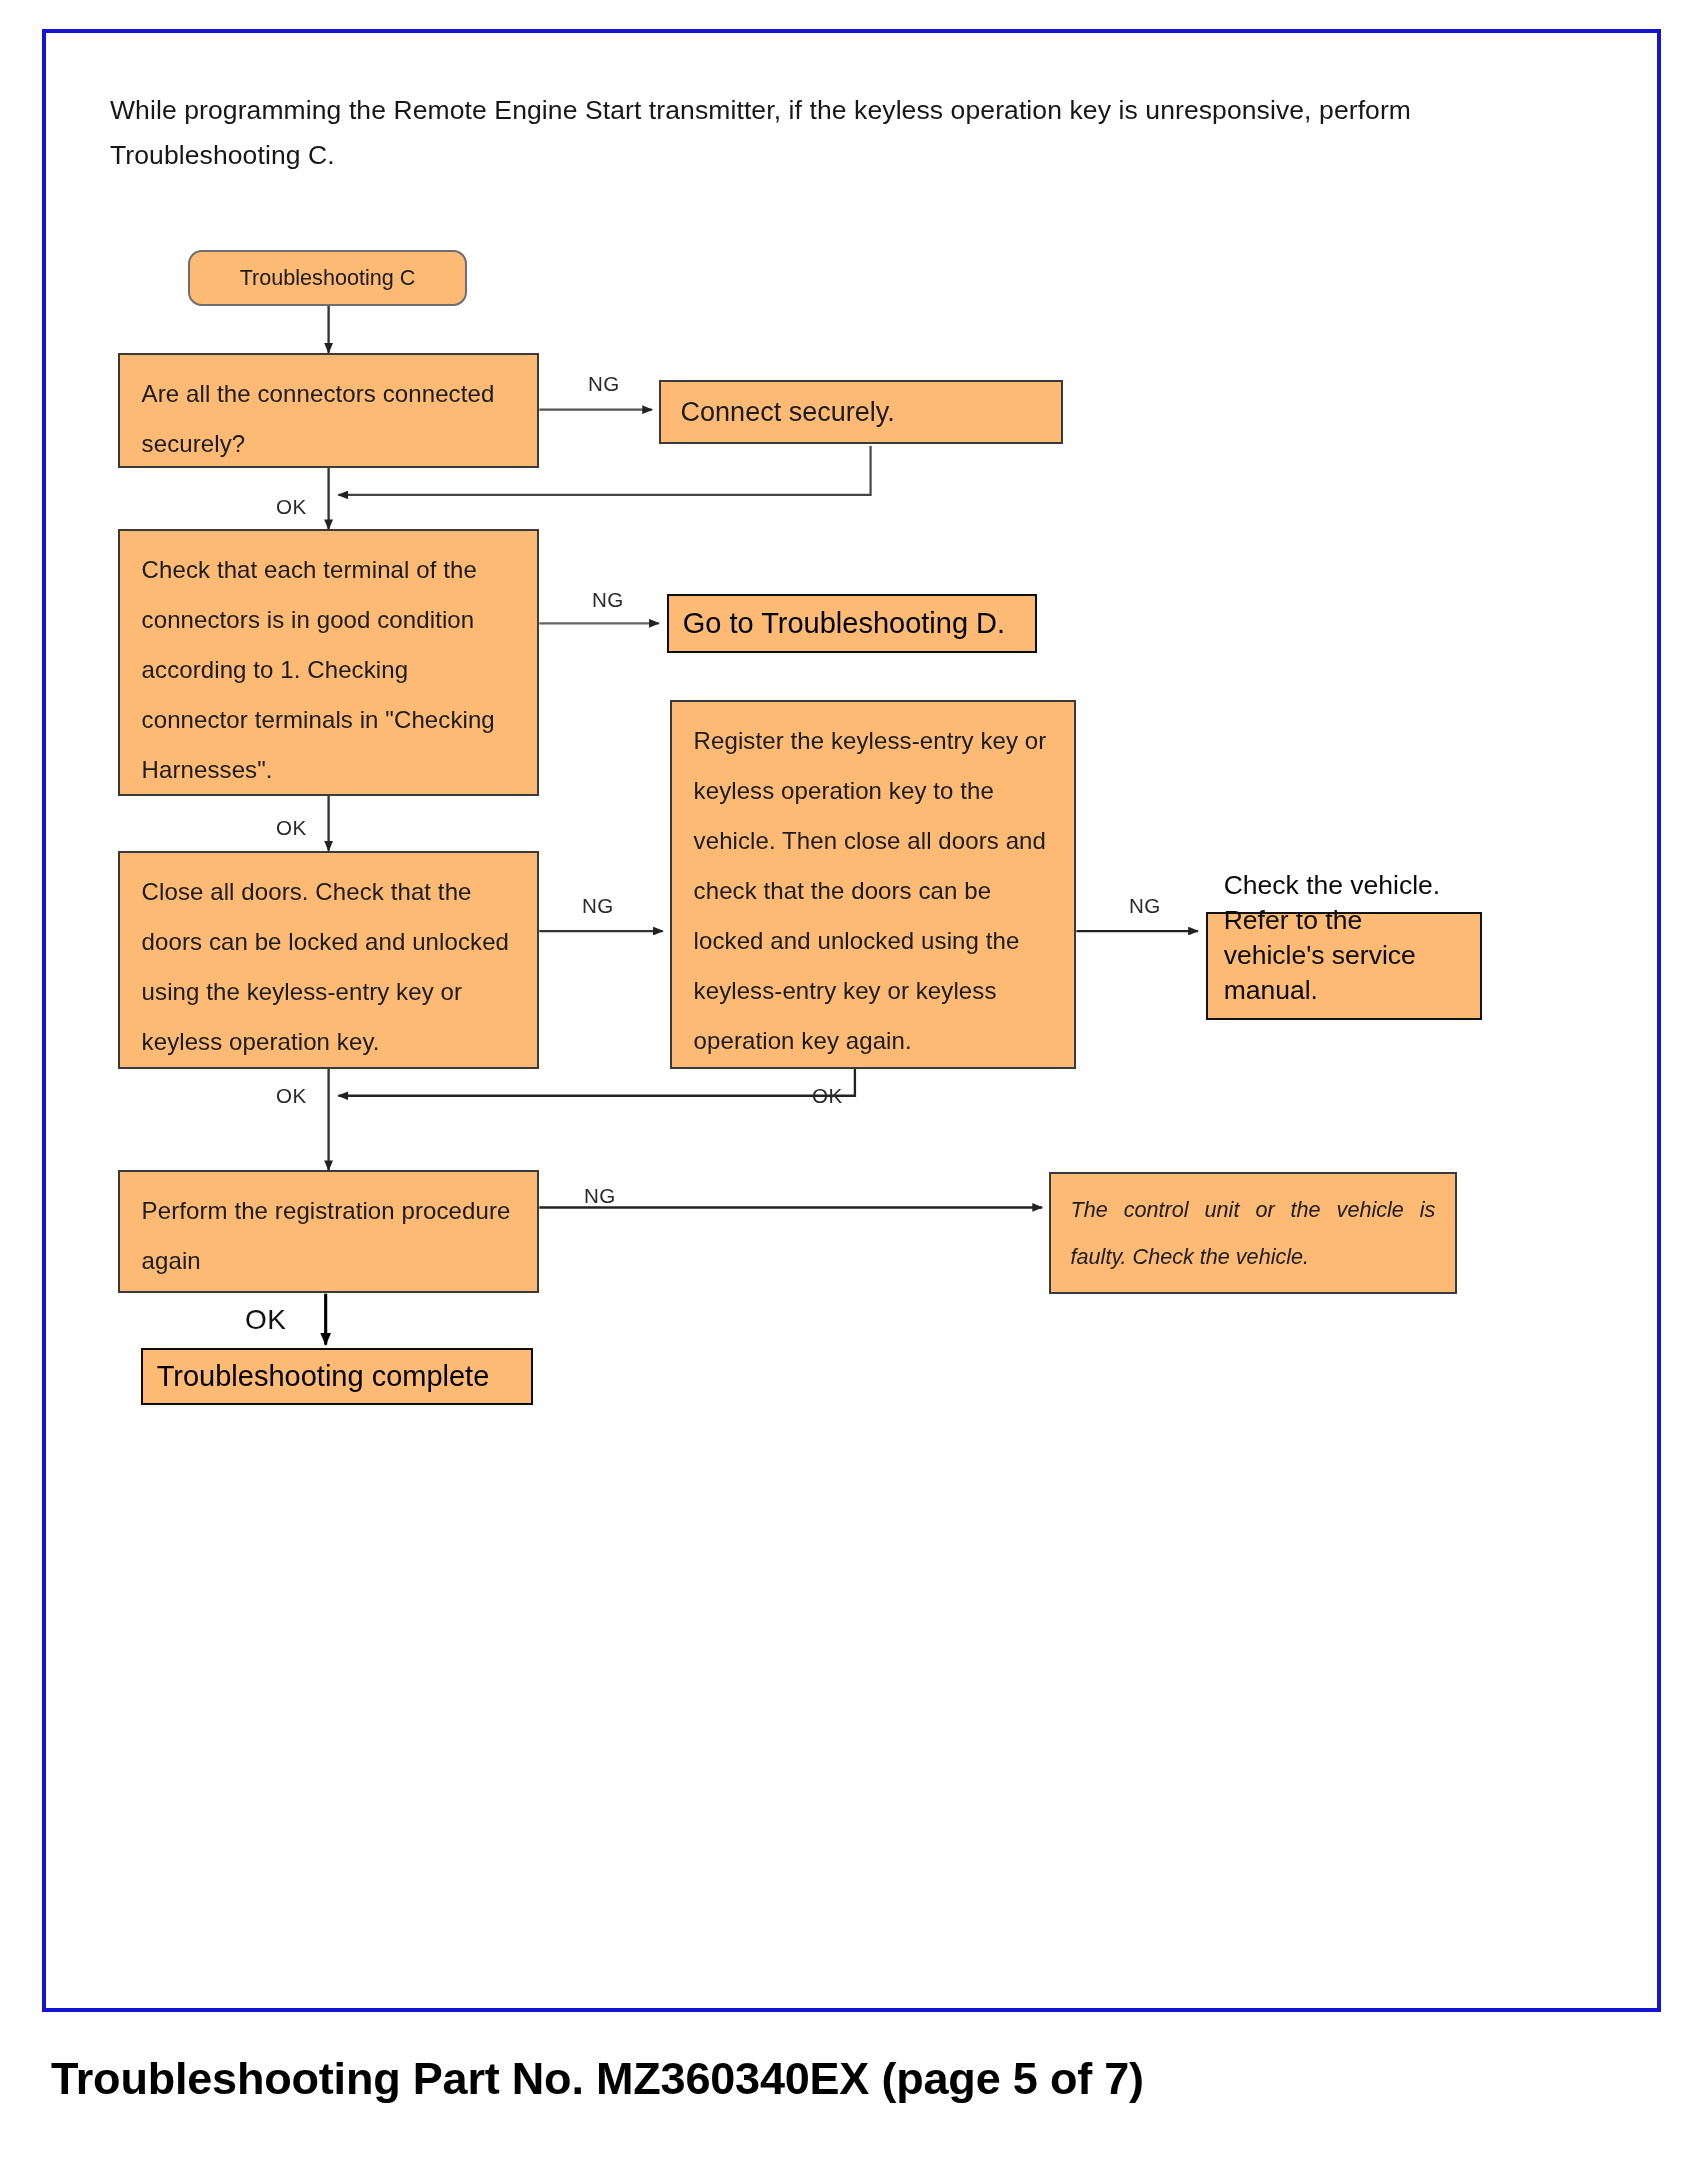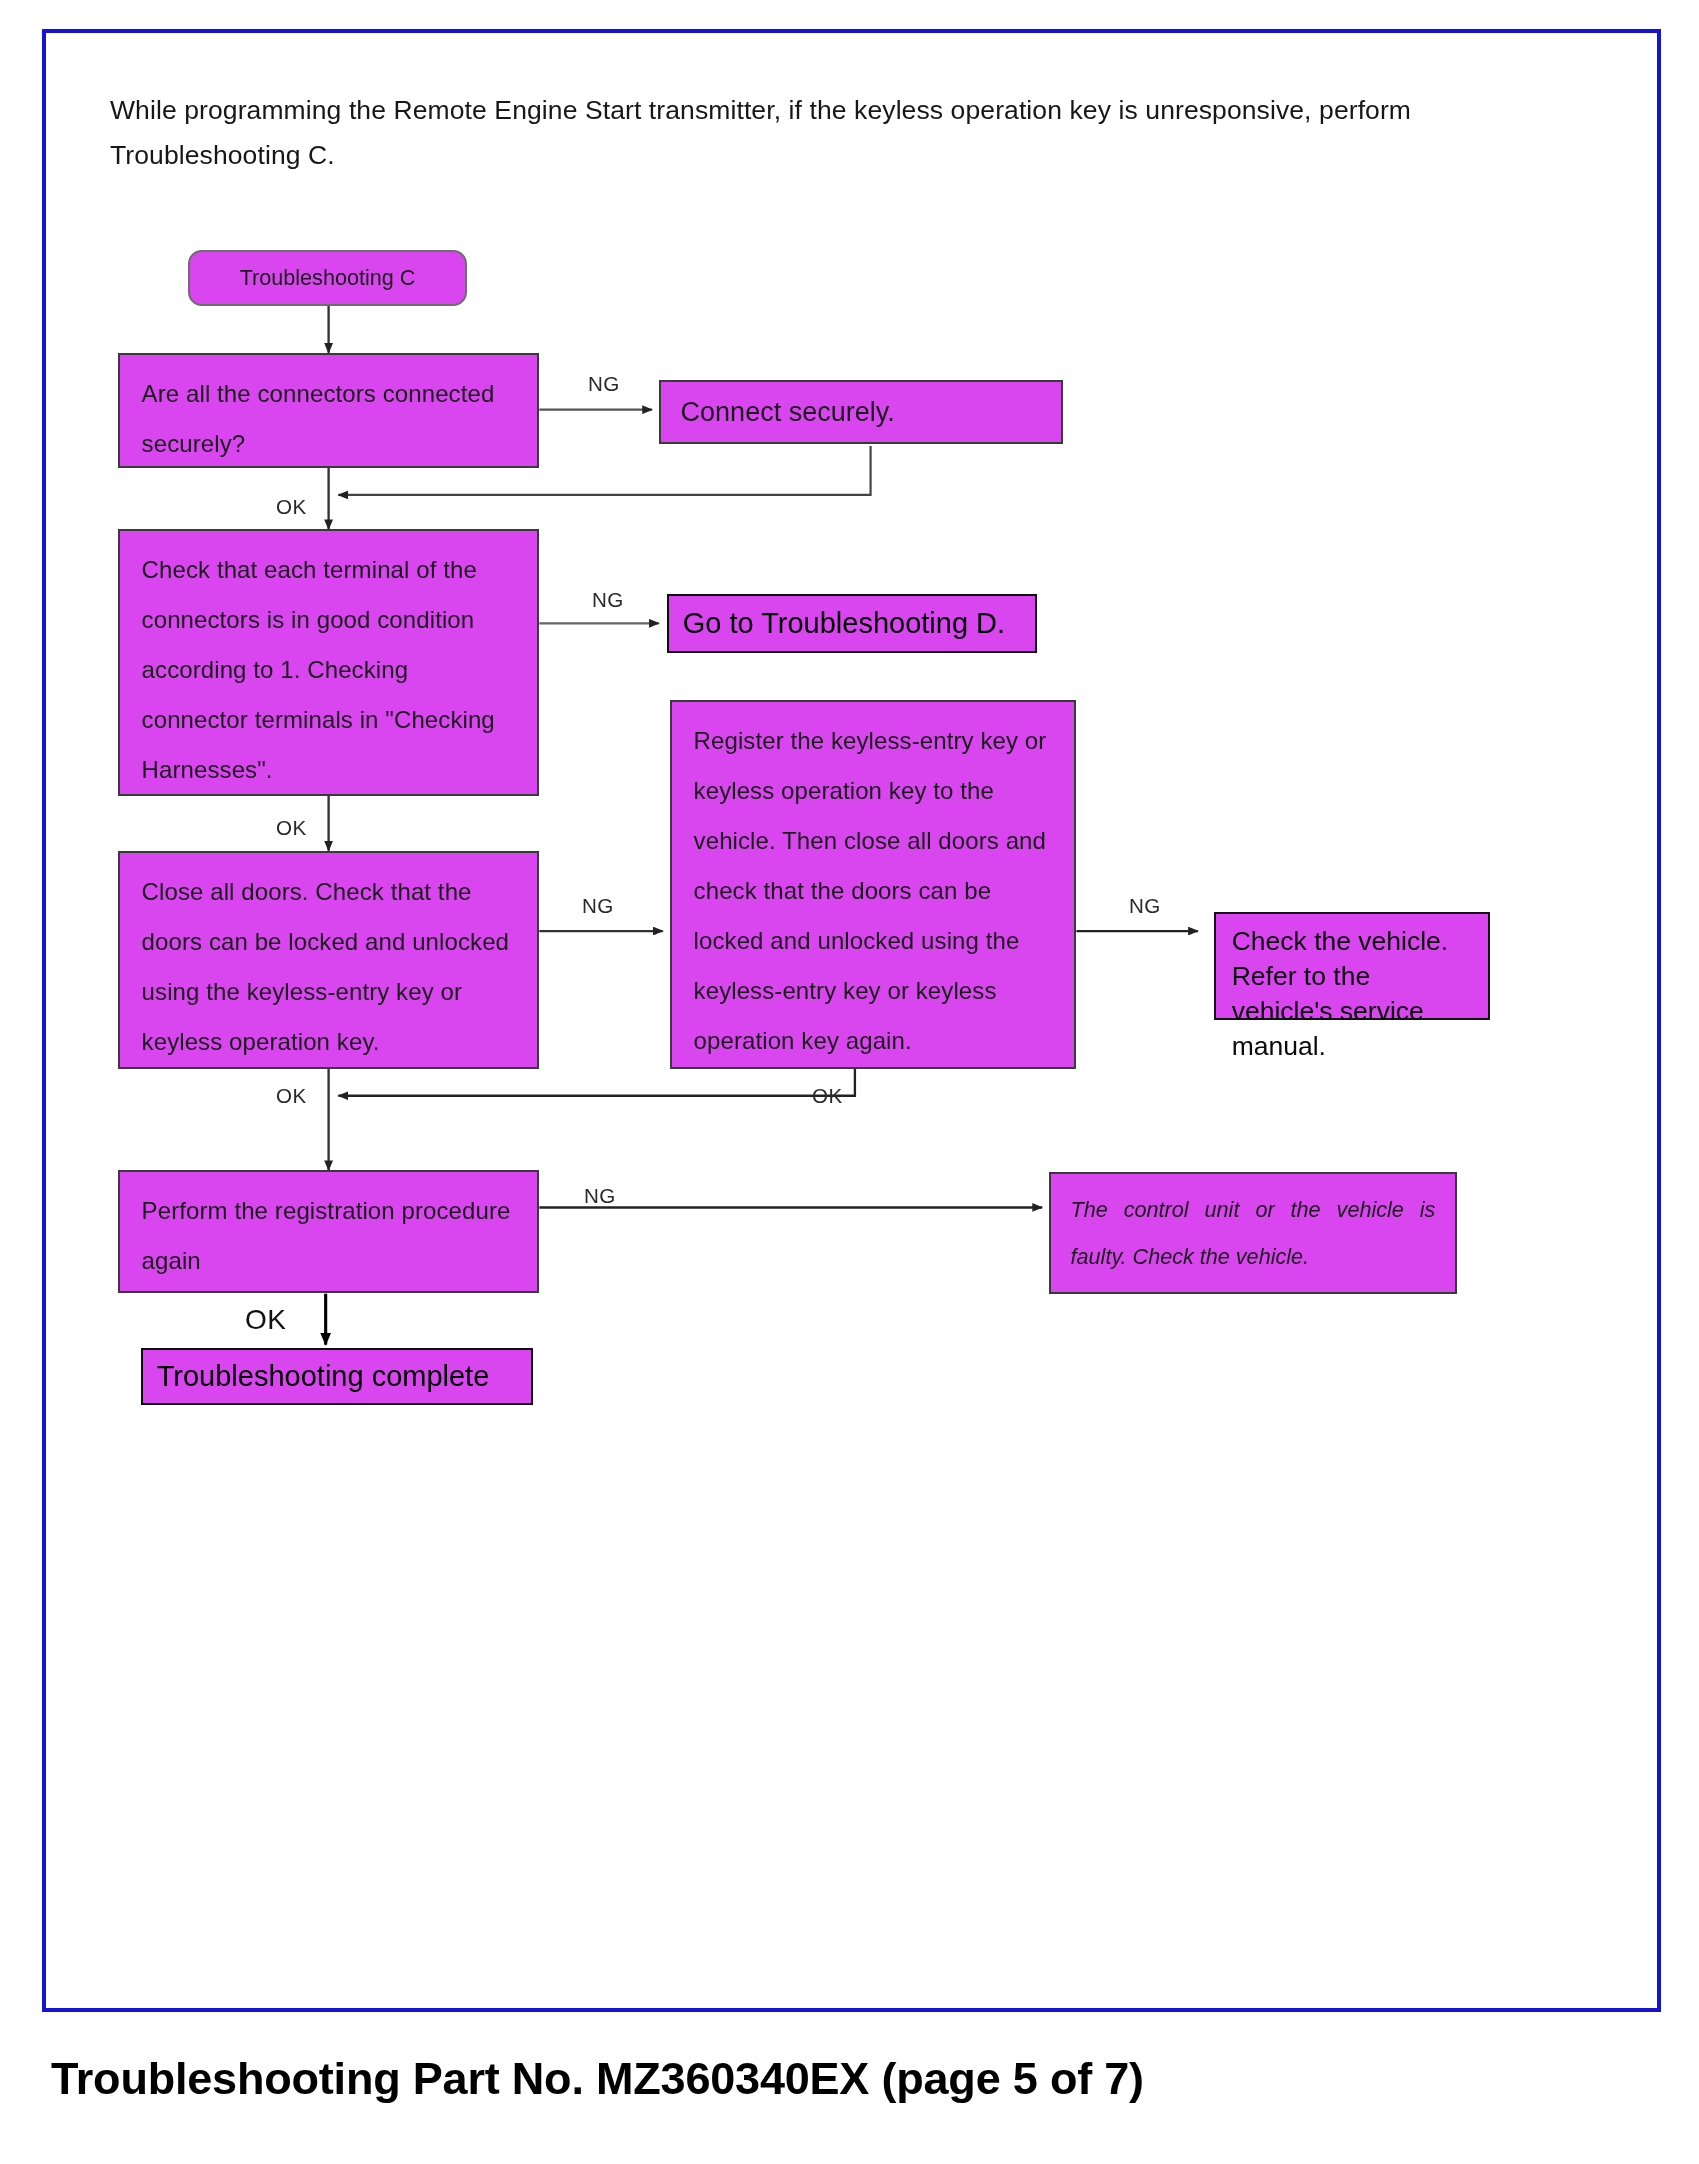--- a/index.html
+++ b/index.html
@@ -47,21 +47,21 @@
   #flow {
     position: absolute;
     left: 0; top: 0;
     width: 1700px;
     height: 2164px;
     pointer-events: none;
   }
   .box {
     position: absolute;
     box-sizing: border-box;
-    background: #d946ef;
+    background: #fdba74;
     border: 2px solid #3a3a3a;
     color: #1b1b1b;
   }
   .box .txt {
     display: block;
     padding: 0;
   }
   
   .rounded {
     border-radius: 13.7px;
@@ -193,21 +193,21 @@
   </div>
 
   <div class="box proc" style="left:118px; top:851px; width:421px; height:218px;">
     <span class="txt">Close all doors. Check that the doors can be locked and unlocked using the keyless-entry key or keyless operation key.</span>
   </div>
 
   <div class="box proc" style="left:670px; top:700px; width:406px; height:369px;">
     <span class="txt">Register the keyless-entry key or keyless operation key to the vehicle. Then close all doors and check that the doors can be locked and unlocked using the keyless-entry key or keyless operation key again.</span>
   </div>
 
-  <div class="box big2" style="left:1206px; top:912px; width:276px; height:108px; display:flex; align-items:flex-start;margin-left:8px;">
+  <div class="box big2" style="left:1206px; top:912px; width:276px; height:108px; display:flex; align-items:flex-end;">
     <span class="txt">Check the vehicle. Refer to the vehicle's service manual.</span>
   </div>
 
   <div class="box proc" style="left:118px; top:1170px; width:421px; height:123px;">
     <span class="txt">Perform the registration procedure again</span>
   </div>
 
   <div class="box proc-tight justify" style="left:1049px; top:1172px; width:408px; height:122px;">
     <span class="txt">The control unit or the vehicle is faulty. Check the vehicle.</span>
   </div>

